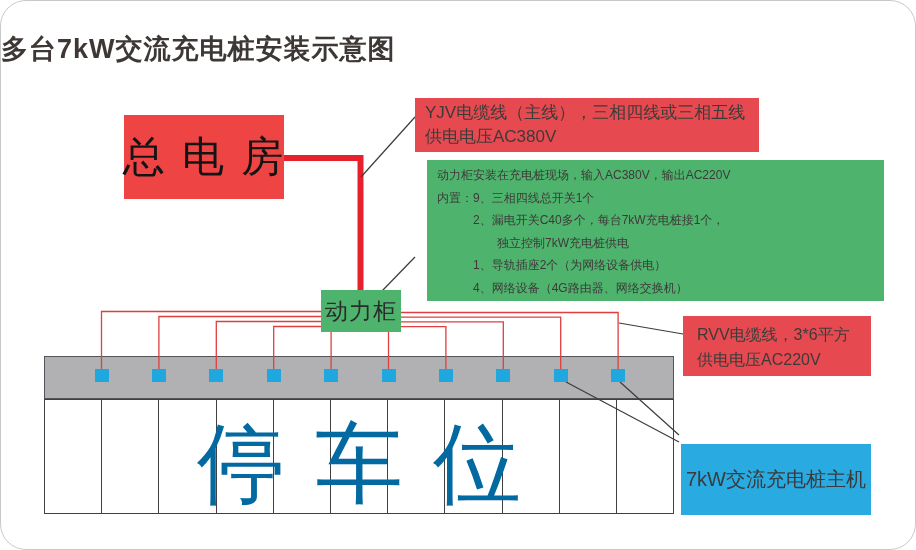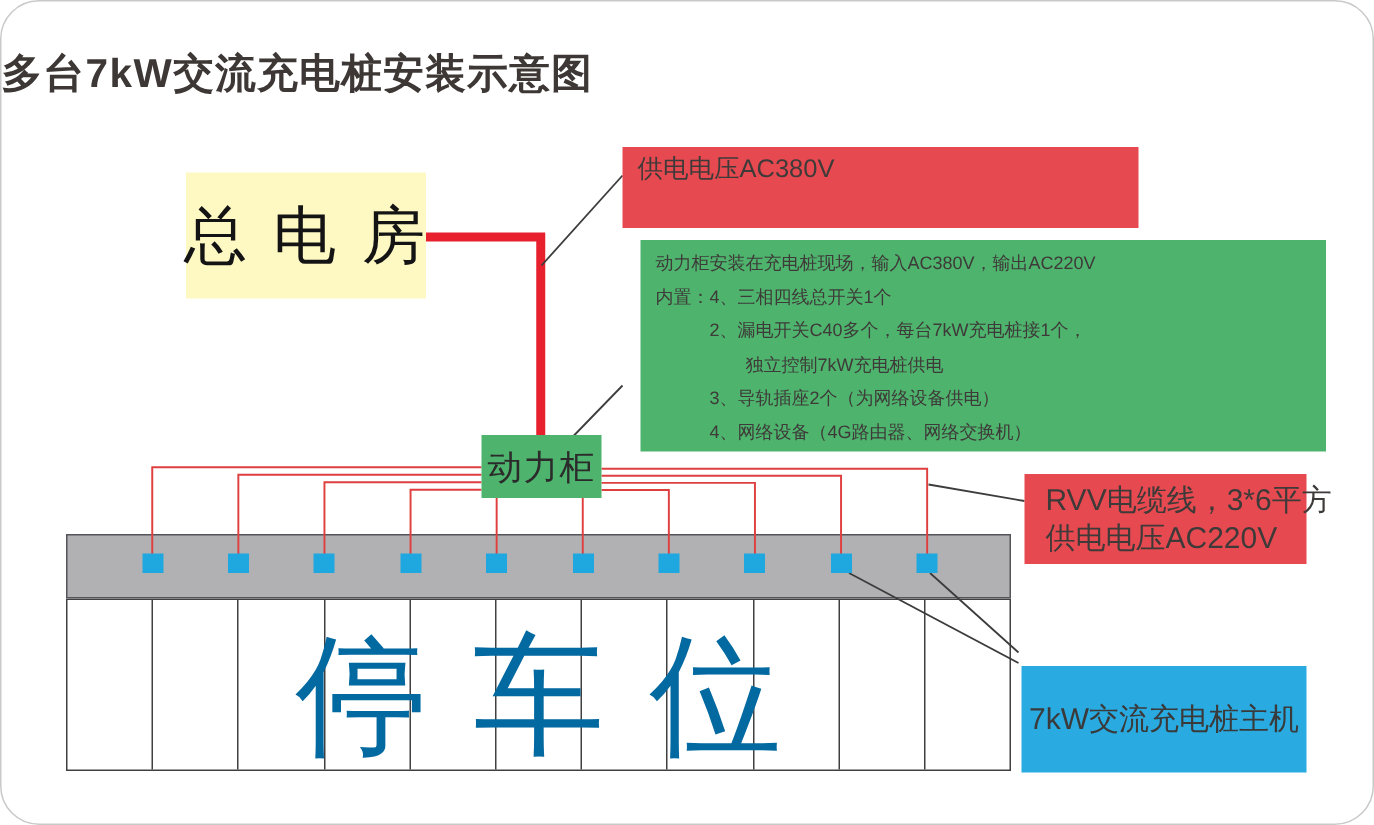--- a/index.html
+++ b/index.html
@@ -8,42 +8,42 @@
     border:1px solid #c9c9c9;border-radius:26px;overflow:hidden;
     box-sizing:border-box;
     font-family:"Liberation Sans",sans-serif;
   }
   .title{
     position:absolute;top:30px;left:0;width:916px;text-align:left;
     font-size:27px;font-weight:bold;color:#3d3835;letter-spacing:1px;
   }
   .box{position:absolute;box-sizing:border-box;color:#3e3a39;z-index:4;}
   .yellow-box{
-    left:123px;top:114px;width:160px;height:84px;background:#fef9c3;
+    left:123px;top:114px;width:160px;height:84px;background:#ef4444;
     display:flex;align-items:center;justify-content:center;
     font-family:"DejaVu Serif","Liberation Serif",serif;
     font-size:42px;color:#141414;letter-spacing:2px;white-space:nowrap;
   }
   .yjv-box{
     left:414px;top:97px;width:344px;height:54px;background:#e64a50;
     padding:3px 0 0 10px;font-size:17px;line-height:24px;
   }
   .cabinet-notes-box{
     left:426px;top:159px;width:457px;height:141px;background:#4eb36c;
     padding:4px 0 0 10px;font-size:12px;line-height:22.5px;
   }
   .cabinet-box{
     left:320px;top:289px;width:80px;height:42px;background:#4eb36c;
     display:flex;align-items:center;justify-content:center;
     font-family:"DejaVu Serif","Liberation Serif",serif;
     font-size:23px;color:#2b2b2b;letter-spacing:1px;
   }
   .rvv-box{
     left:682px;top:315px;width:188px;height:60px;background:#e64a50;
-    padding:6px 0 0 14px;font-size:20px;line-height:25px;
+    padding:6px 0 0 14px;font-size:16px;line-height:25px;
   }
   .host-box{
     left:680px;top:443px;width:190px;height:71px;background:#29abe2;
     display:flex;align-items:center;justify-content:center;
     font-size:20px;color:#3a3a3a;
   }
   .note-line{white-space:pre;}
   .graybar{
     position:absolute;left:43px;top:355px;width:630px;height:43px;
     background:#b1b1b3;border:1.5px solid #54555a;box-sizing:border-box;z-index:1;
@@ -73,29 +73,30 @@
 
 <div class="canvas">
 
   <div class="title">多台7kW交流充电桩安装示意图</div>
 
   <div class="box yellow-box">
     <span>总 电 房</span>
   </div>
 
   <div class="box yjv-box">
+      <div class="note-line">YJV电缆线（主线），三相四线或三相五线</div>
       <div class="note-line">供电电压AC380V</div>
     </div>
 
   <div class="box cabinet-notes-box">
       <div class="note-line">动力柜安装在充电桩现场，输入AC380V，输出AC220V</div>
-      <div class="note-line">内置：4、三相四线总开关1个</div>
+      <div class="note-line">内置：9、三相四线总开关1个</div>
       <div class="note-line">　　　2、漏电开关C40多个，每台7kW充电桩接1个，</div>
       <div class="note-line">　　　　　独立控制7kW充电桩供电</div>
-      <div class="note-line">　　　3、导轨插座2个（为网络设备供电）</div>
+      <div class="note-line">　　　1、导轨插座2个（为网络设备供电）</div>
       <div class="note-line">　　　4、网络设备（4G路由器、网络交换机）</div>
     </div>
 
   <div class="box cabinet-box">
     <span>动力柜</span>
   </div>
 
   <div class="box rvv-box">
       <div class="note-line">RVV电缆线，3*6平方</div>
       <div class="note-line">供电电压AC220V</div>

